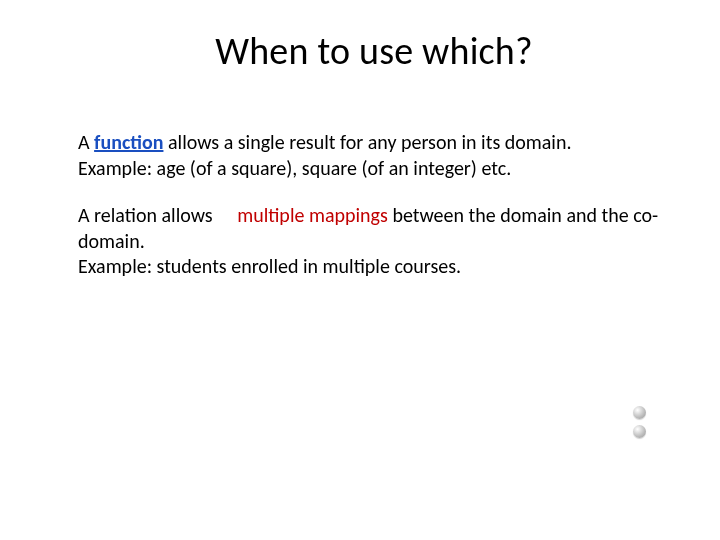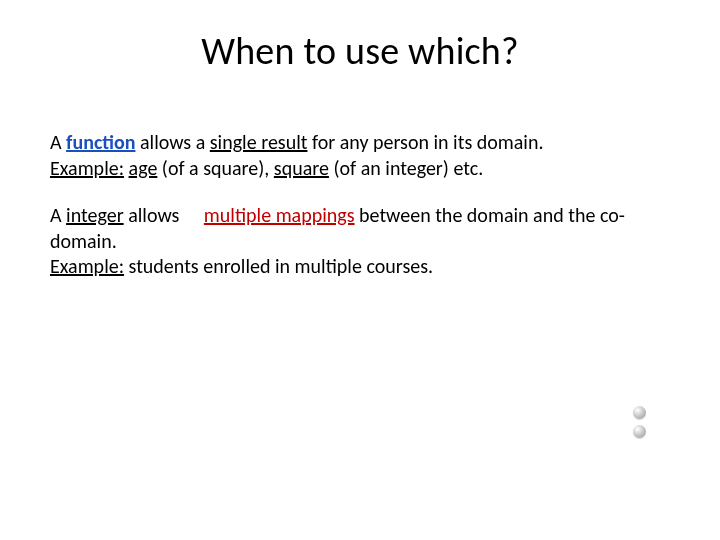--- a/index.html
+++ b/index.html
@@ -1,20 +1,20 @@
 <!DOCTYPE html>
 <html><head>
   <meta charset="utf-8">
   <style>
     * { margin: 0; padding: 0; box-sizing: border-box; }
     html, body { width: 720px; height: 540px; background: #fff; font-family: Calibri, "Segoe UI", Arial, sans-serif; color: #000; }
-    .slide { width: 720px; height: 540px; position: relative; padding: 24px 50px 0 50px; }
+    .slide { width: 720px; height: 540px; position: relative; padding: 24px 50px 0 78px; }
     .title { font-size: 38px; font-weight: 400; text-align: center; margin-top: 4px; margin-bottom: 56px; letter-spacing: 0.2px; }
     .block { font-size: 20px; line-height: 1.28; margin-bottom: 22px; }
-    .u { text-decoration: underline; }
+    .u { }
     .link { color: #1a4fc0; text-decoration: underline; font-weight: bold; }
     .red { color: #c00000; margin-left: 20px; }
     .dots { position: absolute; right: 74px; bottom: 102px; display: flex; flex-direction: column; gap: 6px; }
     .dot {
       width: 13px; height: 13px; border-radius: 50%;
       background: radial-gradient(circle at 35% 32%, #ffffff 0%, #dcdcdc 30%, #b9b9b9 62%, #9a9a9a 100%);
       box-shadow: 0 1px 1px rgba(0,0,0,0.18);
     }
   </style>
 </head>
@@ -23,21 +23,21 @@
 <div class="slide">
 
   <h1 class="title">When to use which?</h1>
 
   <div class="block">
     <span>A </span><span class="link">function</span><span> allows a </span><span class="u">single result</span><span> for any person in its domain.</span><br>
     <span class="u">Example:</span><span> </span><span class="u">age</span><span> (of a square), </span><span class="u">square</span><span> (of an integer) etc.</span>
   </div>
 
   <div class="block">
-    <span>A </span><span class="u">integer</span><span> allows </span><span class="u red">multiple mappings</span><span> between the domain and the co-domain.</span><br>
+    <span>A </span><span class="u">relation</span><span> allows </span><span class="u red">multiple mappings</span><span> between the domain and the co-domain.</span><br>
     <span class="u">Example:</span><span> students enrolled in multiple courses.</span>
   </div>
 
   <div class="dots">
     <div class="dot"></div>
     <div class="dot"></div>
   </div>
 
 </div>
 

